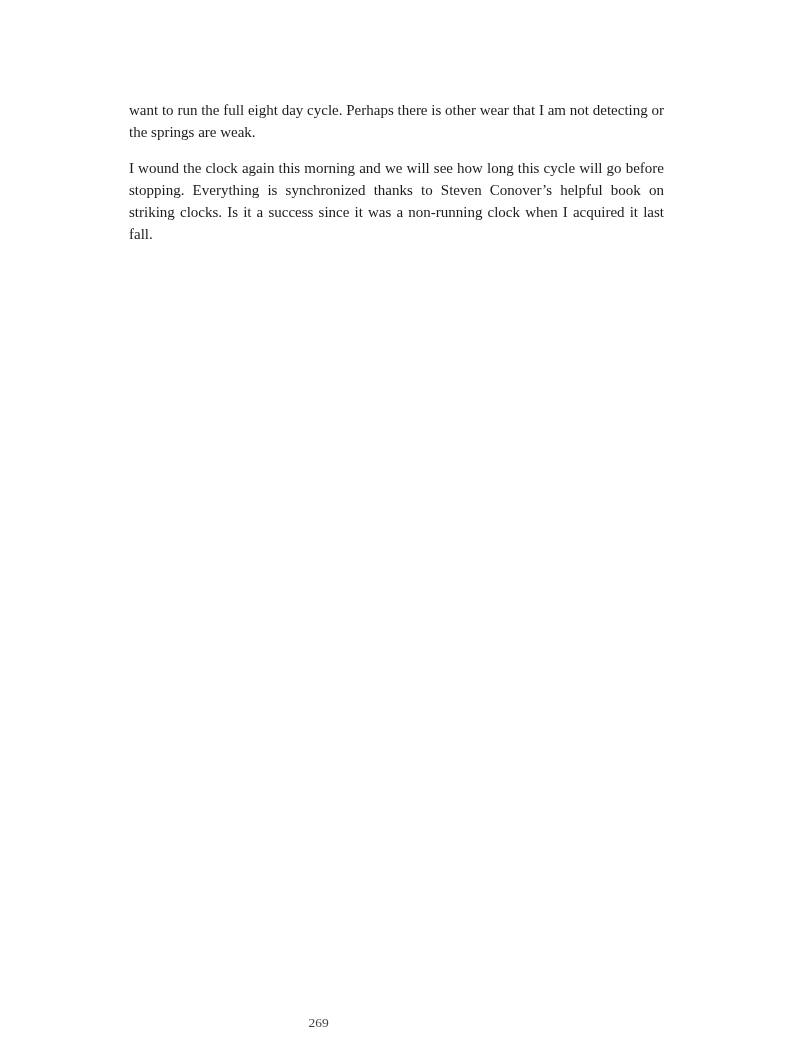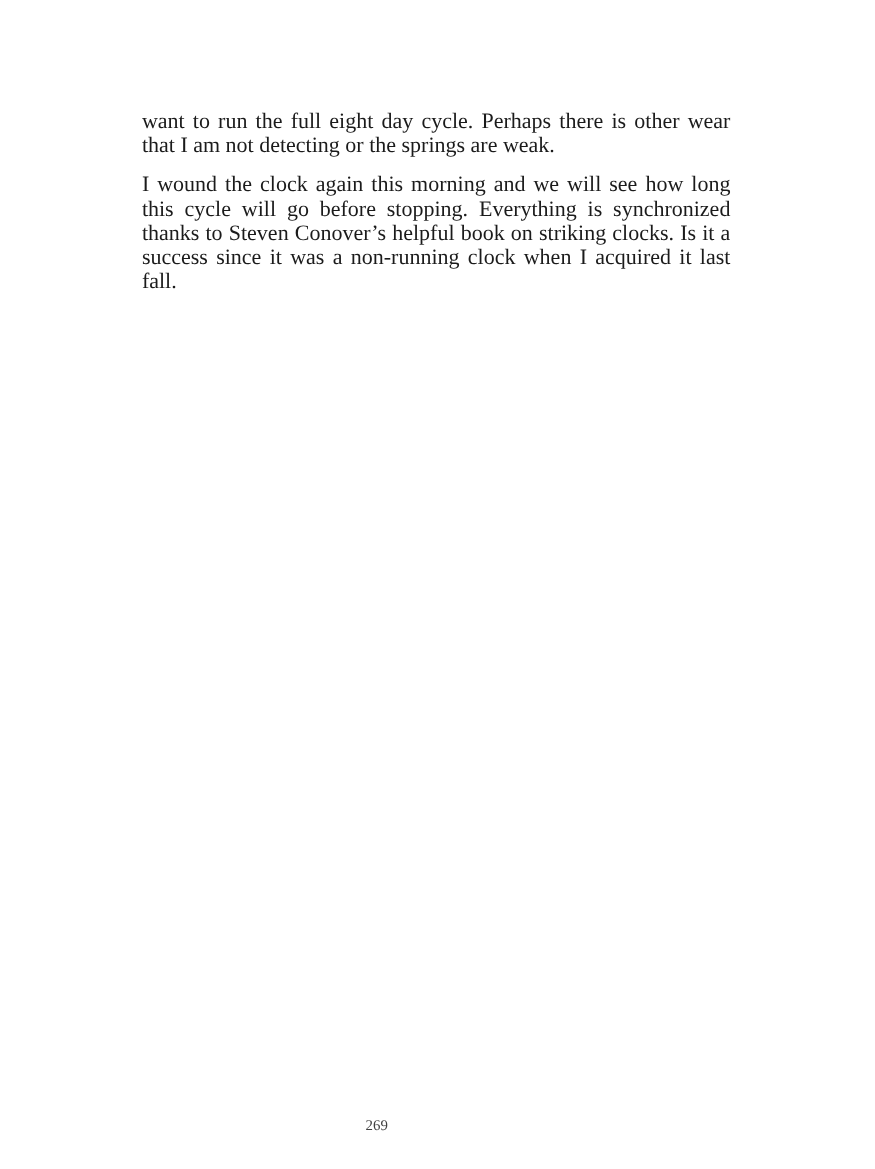--- a/index.html
+++ b/index.html
@@ -14,38 +14,37 @@
     background: #ffffff;
     overflow: hidden;
     font-family: "Liberation Serif", "DejaVu Serif", serif;
   }
   .text-block {
     position: absolute;
     left: 129px;
     top: 99px;
     width: 535px;
     color: #1b1b1b;
-    font-size: 20px;
+    font-size: 15px;
     line-height: 22px;
     text-align: justify;
   }
   .text-block p {
     margin: 0 0 14px 0;
     padding: 0;
   }
   .page-footer {
     position: absolute;
     left: 0;
     top: 1014px;
     width: 637px;
     text-align: center;
     color: #3f3f3f;
     font-size: 13.5px;
     line-height: 18px;
-    padding-left: 24px;
   }
 </style>
 </head>
 <body>
 
 <div class="page">
   <div class="text-block">
     <p>want to run the full eight day cycle. Perhaps there is other wear that I am not detecting or the springs are weak.</p>
     <p>I wound the clock again this morning and we will see how long this cycle will go before stopping. Everything is synchronized thanks to Steven Conover’s helpful book on striking clocks. Is it a success since it was a non-running clock when I acquired it last fall.</p>
   </div>

